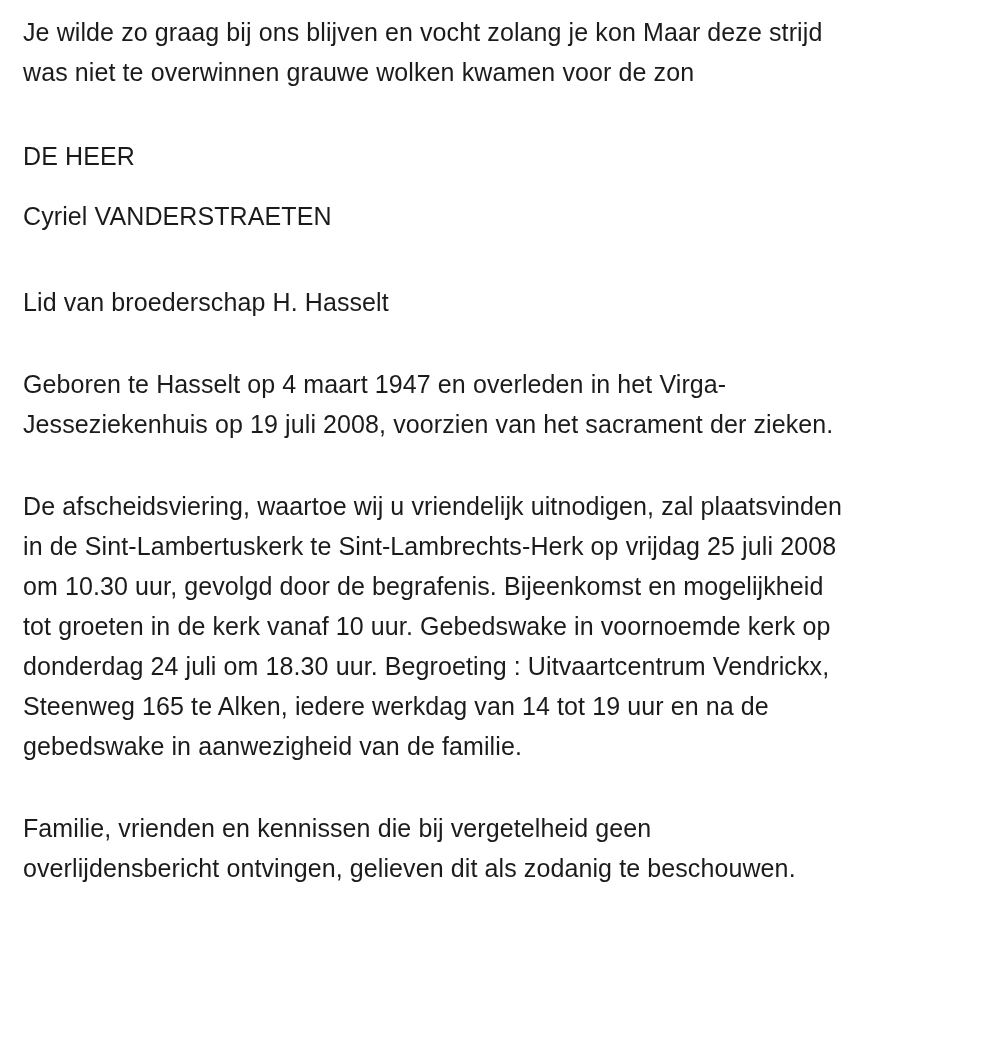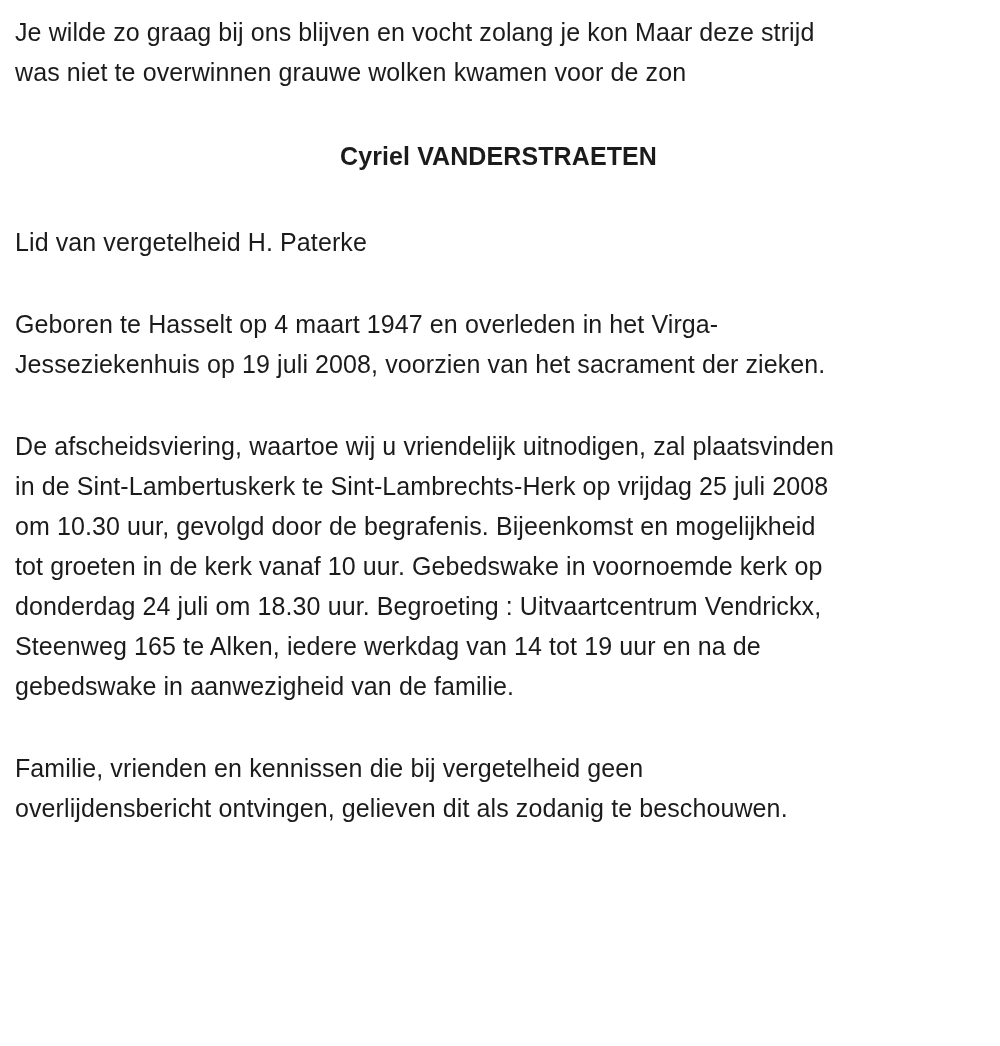--- a/index.html
+++ b/index.html
@@ -14,55 +14,55 @@
     font-family: "Liberation Sans", "DejaVu Sans", sans-serif;
     color: #1b1b1b;
   }
   .obituary {
     padding: 10px 14px 10px 11px;
     box-sizing: border-box;
   }
   
   .txt {
     white-space: pre-line;
-    margin: 4px;
+    margin: 12px;
     font-size: 25px;
     line-height: 40px;
     letter-spacing: 0.1px;
   }
   .epitaph {
     margin-top: 2px;
   }
   .headerline {
     line-height: 48px;
   }
   .header-block {
     margin-top: 40px;
   }
   .name-bold {
-    font-weight: 700;
-    text-align: center;
+    font-weight: 400;
   }
   .para {
     margin-top: 42px;
   }
 </style>
 </head>
 <body>
 
 <main class="obituary">
 
   <p class="txt epitaph">Je wilde zo graag bij ons blijven en vocht zolang je kon Maar deze strijd
 was niet te overwinnen grauwe wolken kwamen voor de zon</p>
 
   <div class="header-block">
+    <p class="txt headerline">DE HEER</p>
     <p class="txt headerline name-bold">Cyriel VANDERSTRAETEN</p>
   </div>
 
-  <p class="txt para">Lid van vergetelheid H. Paterke</p>
+  <p class="txt para">Lid van broederschap H. Hasselt</p>
 
   <p class="txt para">Geboren te Hasselt op 4 maart 1947 en overleden in het Virga-
 Jesseziekenhuis op 19 juli 2008, voorzien van het sacrament der zieken.</p>
 
   <p class="txt para">De afscheidsviering, waartoe wij u vriendelijk uitnodigen, zal plaatsvinden
 in de Sint-Lambertuskerk te Sint-Lambrechts-Herk op vrijdag 25 juli 2008
 om 10.30 uur, gevolgd door de begrafenis. Bijeenkomst en mogelijkheid
 tot groeten in de kerk vanaf 10 uur. Gebedswake in voornoemde kerk op
 donderdag 24 juli om 18.30 uur. Begroeting : Uitvaartcentrum Vendrickx,
 Steenweg 165 te Alken, iedere werkdag van 14 tot 19 uur en na de

